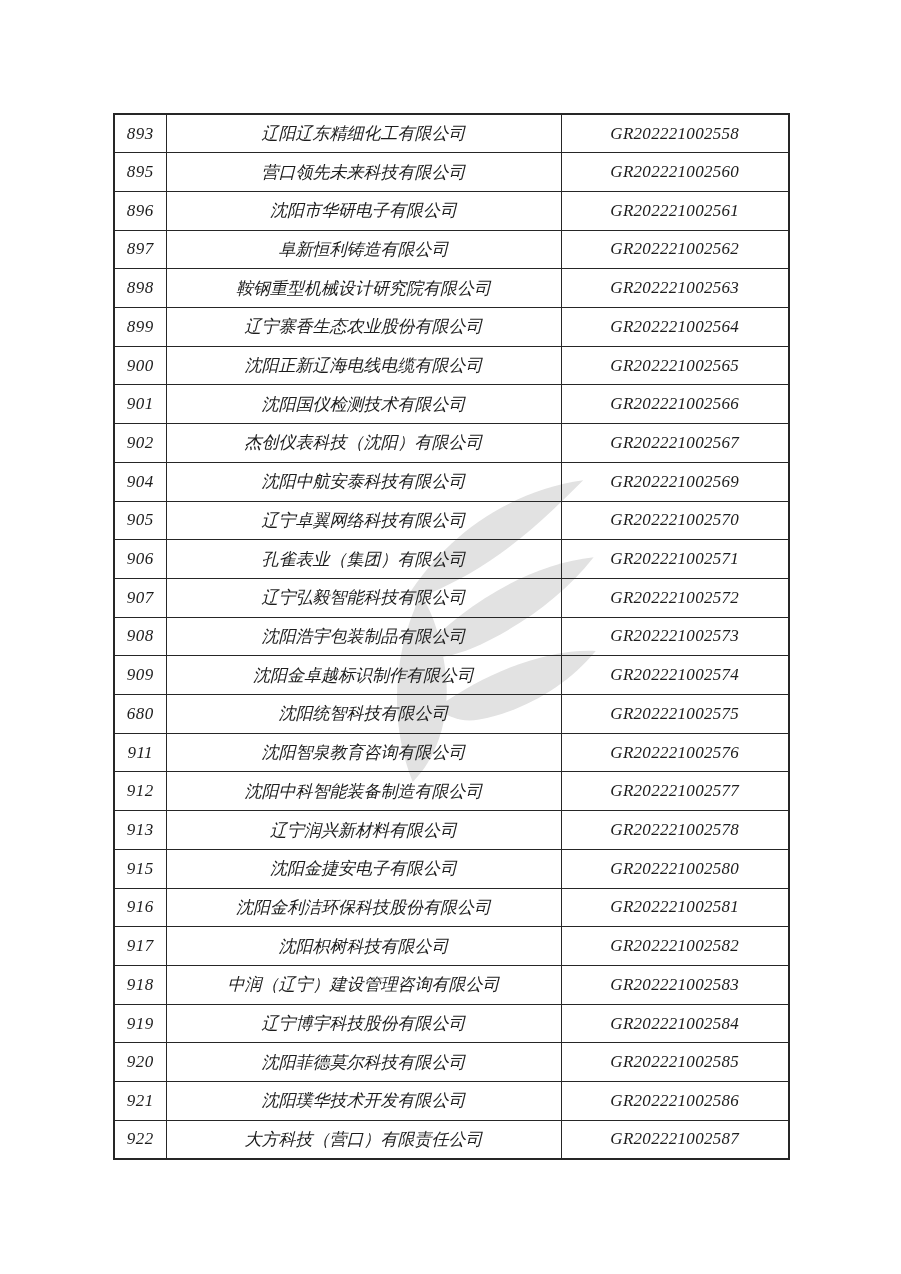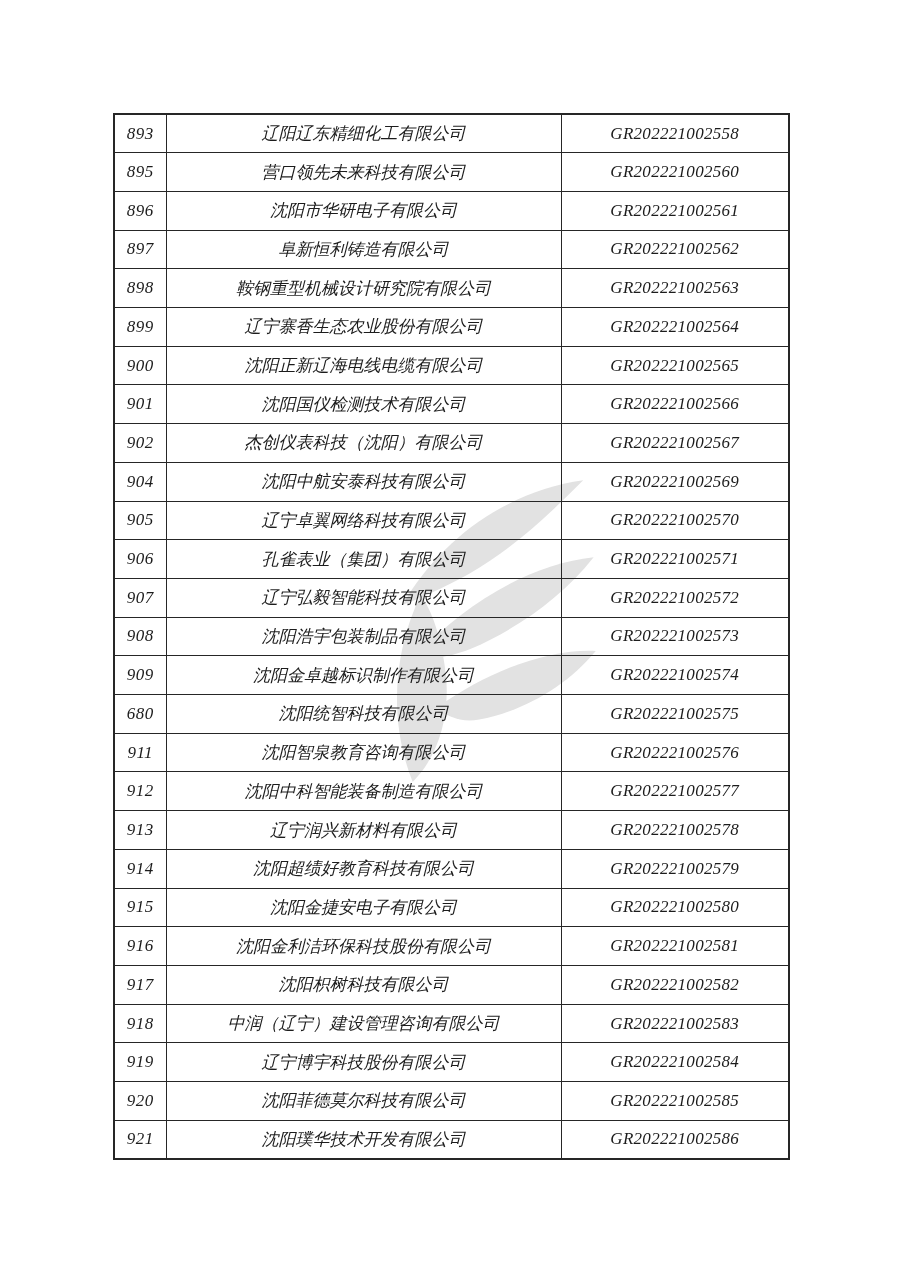--- a/index.html
+++ b/index.html
@@ -180,25 +180,20 @@
           <td class="cell-no">912</td>
           <td class="cell-name">沈阳中科智能装备制造有限公司</td>
           <td class="cell-code">GR202221002577</td>
         </tr>
         <tr>
           <td class="cell-no">913</td>
           <td class="cell-name">辽宁润兴新材料有限公司</td>
           <td class="cell-code">GR202221002578</td>
         </tr>
         <tr>
-          <td class="cell-no">914</td>
-          <td class="cell-name">沈阳超绩好教育科技有限公司</td>
-          <td class="cell-code">GR202221002579</td>
-        </tr>
-        <tr>
           <td class="cell-no">915</td>
           <td class="cell-name">沈阳金捷安电子有限公司</td>
           <td class="cell-code">GR202221002580</td>
         </tr>
         <tr>
           <td class="cell-no">916</td>
           <td class="cell-name">沈阳金利洁环保科技股份有限公司</td>
           <td class="cell-code">GR202221002581</td>
         </tr>
         <tr>
@@ -219,16 +214,21 @@
         <tr>
           <td class="cell-no">920</td>
           <td class="cell-name">沈阳菲德莫尔科技有限公司</td>
           <td class="cell-code">GR202221002585</td>
         </tr>
         <tr>
           <td class="cell-no">921</td>
           <td class="cell-name">沈阳璞华技术开发有限公司</td>
           <td class="cell-code">GR202221002586</td>
         </tr>
+        <tr>
+          <td class="cell-no">922</td>
+          <td class="cell-name">大方科技（营口）有限责任公司</td>
+          <td class="cell-code">GR202221002587</td>
+        </tr>
       </tbody>
   </table>
 
 </div>
 
 </body></html>

